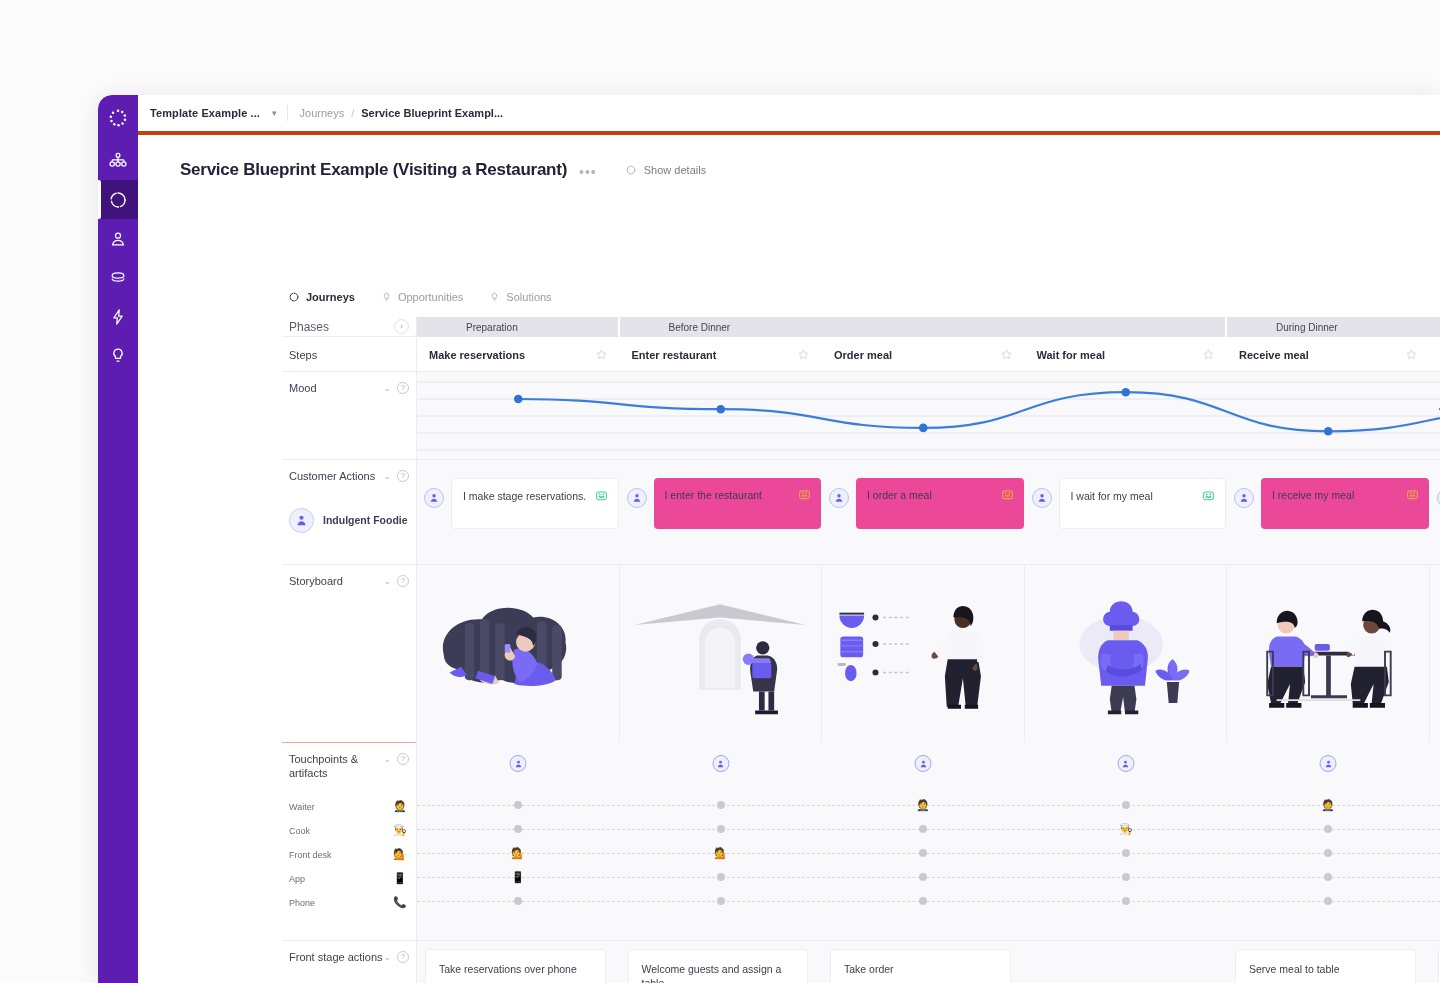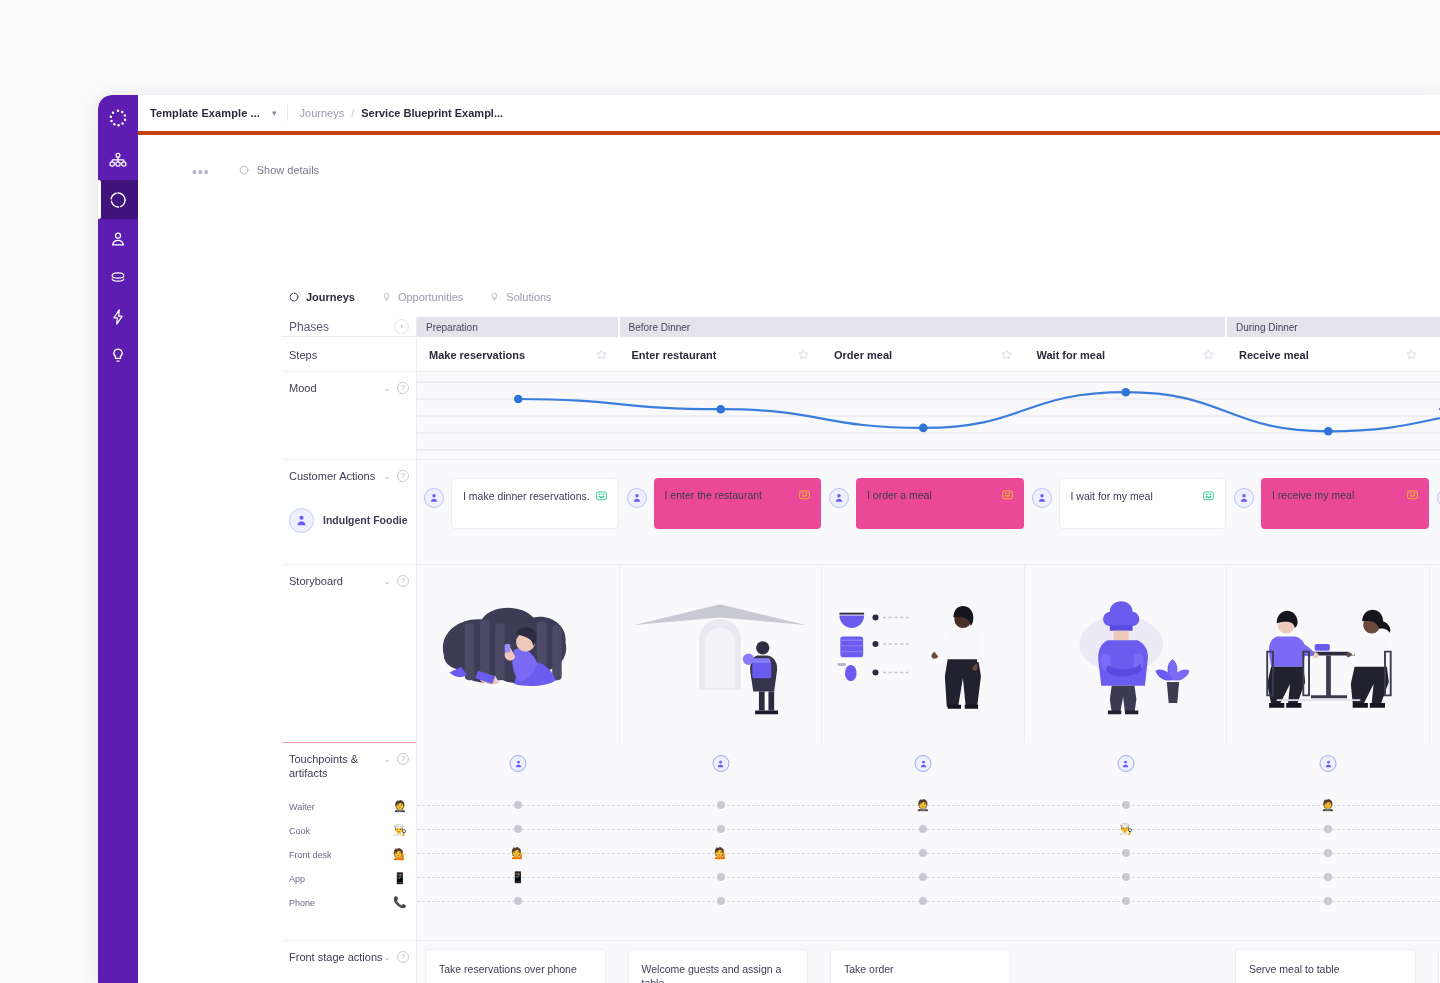--- a/index.html
+++ b/index.html
@@ -132,21 +132,21 @@
     display: flex; align-items: center; justify-content: center;
     font-size: 8px; color: #9a9aae; cursor: pointer;
   }
   .phase {
     position: absolute; top: 0; height: 20px;
     background: #e3e3e9;
     border-right: 2px solid #ffffff;
     display: flex; align-items: center;
     padding-left: 9px;
   }
-  .phase .t { font-size: 10px; color: #44445c; }
+  .phase .t { font-size: 10px; color: #44445c; margin-left: 40px; }
 
   
   .steps-row {
     position: absolute; left: 144px; top: 62px;
     width: 1158px; height: 35px;
     border-bottom: 1px solid #ececf1;
   }
   .steps-label {
     position: absolute; left: 0; top: 0; width: 135px; height: 35px;
     display: flex; align-items: center; padding-left: 7px;
@@ -367,20 +367,21 @@
     <div class="topbar">
       <span class="crumb-proj">Template Example ...</span>
       <span class="chev">▾</span>
       <span class="crumb-div"></span>
       <span class="crumb-link">Journeys</span>
       <span class="crumb-sep">/</span>
       <span class="crumb-cur">Service Blueprint Exampl...</span>
     </div>
 
     <div class="page-head">
+      <div class="page-title">Service Blueprint Example (Visiting a Restaurant)</div>
       <div class="dots-btn">•••</div>
       <div class="show-details">
         <svg width="12" height="12" viewBox="0 0 24 24" fill="none" stroke="#b2b2c2" stroke-width="2" stroke-linecap="round">
           <path d="M12 4a8 8 0 0 1 8 8"></path>
             <path d="M20 12a8 8 0 0 1-5 7.4"></path>
             <path d="M12.6 20A8 8 0 0 1 4.3 13.4"></path>
             <path d="M4 11A8 8 0 0 1 9.6 4.4"></path>
         </svg>
         <span class="lbl">Show details</span>
       </div>
@@ -514,21 +515,21 @@
       <div class="ca-track">
         <div id="ca-slot">
             <div class="ca-item" style="left: 7px;">
               <span class="ca-av">
                 <svg width="12" height="12" viewBox="0 0 24 24">
                   <circle cx="12" cy="7.5" r="3.3" fill="#6b5cf0"></circle>
                   <path d="M5.5 19.5c.6-4 3.4-6.2 6.5-6.2s5.9 2.2 6.5 6.2z" fill="#6b5cf0"></path>
                 </svg>
               </span>
               <div class="ca-card white" style="width:167.5px">
-                <span class="txt">I make dinner reservations.</span>
+                <span class="txt">I make stage reservations.</span>
                 <svg width="13" height="13" viewBox="0 0 20 20">
                   <rect x="2.5" y="4.5" width="15" height="12" rx="3" fill="none" stroke="#3ecfa4" stroke-width="1.6"></rect>
                   <rect x="6" y="7" width="2.6" height="2.6" rx=".6" fill="#3ecfa4"></rect>
                   <rect x="11.4" y="7" width="2.6" height="2.6" rx=".6" fill="#3ecfa4"></rect>
                   <path d="M6.5 11.5c1.2 1.6 5.8 1.6 7 0" stroke="#3ecfa4" stroke-width="2.2" fill="none" stroke-linecap="round"></path>
                 </svg>
               </div>
             </div>
             <div class="ca-item" style="left: 209.5px;">
               <span class="ca-av">

